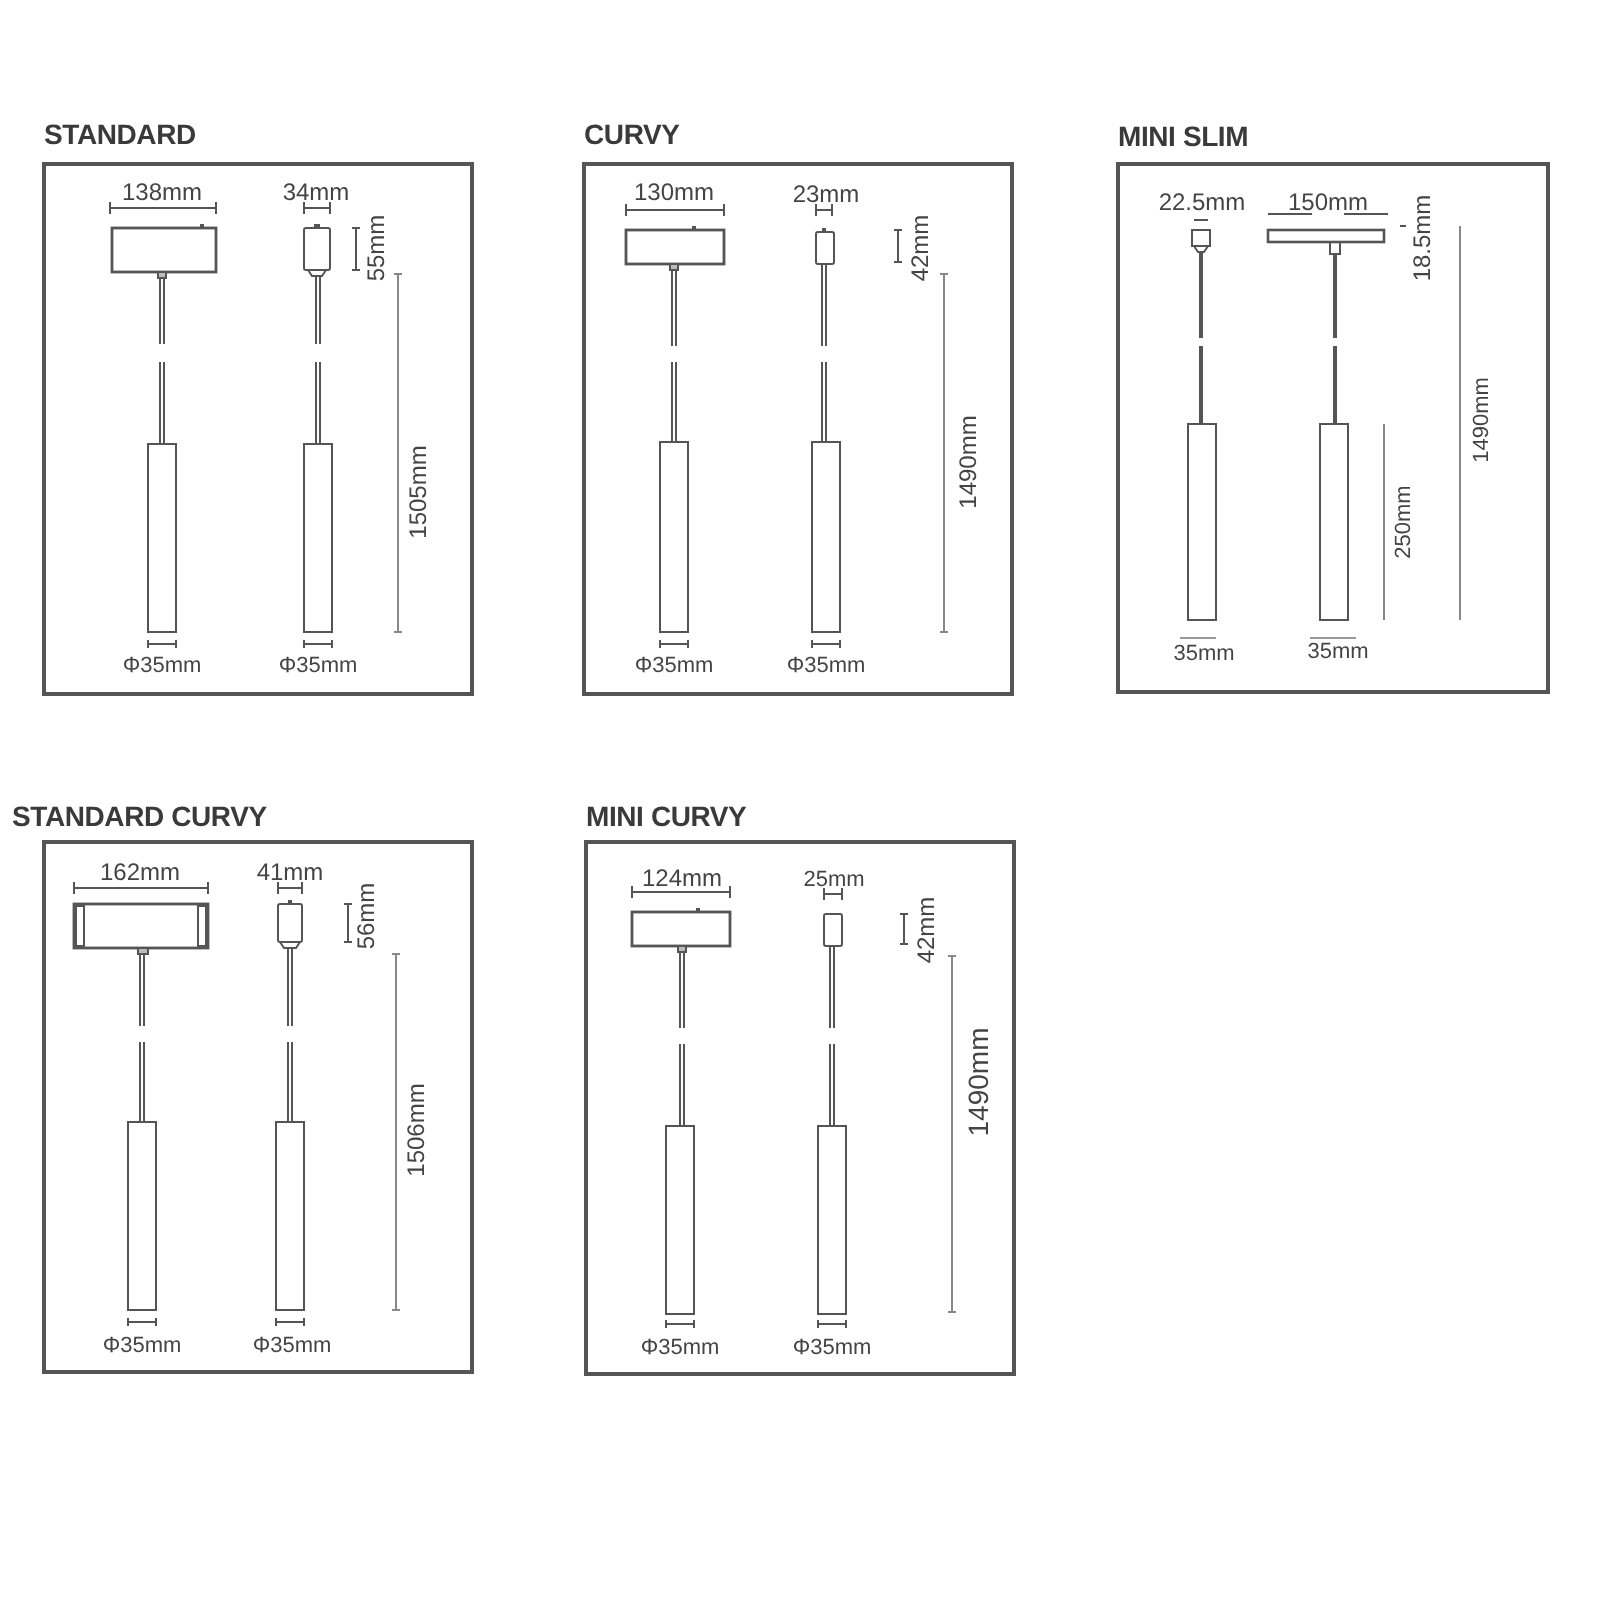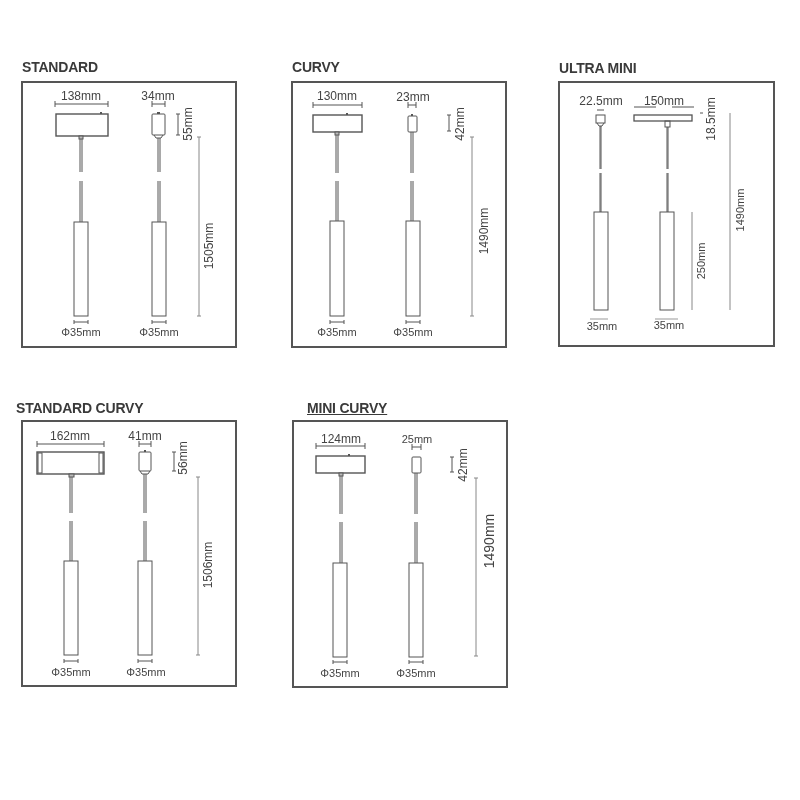--- a/index.html
+++ b/index.html
@@ -132,21 +132,21 @@
       </g>
   </g>
   <text x="337" y="100" font-size="12" text-anchor="middle">130mm</text>
   <text x="413" y="101" font-size="12" text-anchor="middle">23mm</text>
   <text transform="translate(464,124) rotate(-90)" font-size="12" text-anchor="middle">42mm</text>
   <text transform="translate(488,231) rotate(-90)" font-size="12" text-anchor="middle">1490mm</text>
   <text x="337" y="336" font-size="11" text-anchor="middle">Φ35mm</text>
   <text x="413" y="336" font-size="11" text-anchor="middle">Φ35mm</text>
 </svg>
 
-<div class="panel-title" style="left:559px;top:60px;">ULTRA MINI</div>
+<div class="panel-title" style="left:559px;top:60px;">MINI SLIM</div>
 <div class="frame" style="left:558px;top:81px;width:217px;height:266px;"></div>
 <svg class="drawing" width="800" height="800">
   <g stroke="#555" fill="none" stroke-width="1">
     <g>
         <line x1="597" y1="110" x2="604" y2="110"></line>
       </g>
     <rect x="596" y="115" width="9" height="8"></rect>
     <path d="M597 123 L599 126 L602 126 L604 123"></path>
     <line x1="600" y1="126" x2="600" y2="169"></line>
       <line x1="601" y1="126" x2="601" y2="169"></line>
@@ -174,21 +174,21 @@
   </g>
   <text x="601" y="105" font-size="12" text-anchor="middle">22.5mm</text>
   <text x="664" y="105" font-size="12" text-anchor="middle">150mm</text>
   <text transform="translate(715,119) rotate(-90)" font-size="12" text-anchor="middle">18.5mm</text>
   <text transform="translate(705,261) rotate(-90)" font-size="11" text-anchor="middle">250mm</text>
   <text transform="translate(744,210) rotate(-90)" font-size="11" text-anchor="middle">1490mm</text>
   <text x="602" y="330" font-size="11" text-anchor="middle">35mm</text>
   <text x="669" y="329" font-size="11" text-anchor="middle">35mm</text>
 </svg>
 
-<div class="panel-title" style="left:16px;top:400px;">STANDARD CURVY</div>
+<div class="panel-title" style="left:6px;top:400px;">STANDARD CURVY</div>
 <div class="frame" style="left:21px;top:420px;width:216px;height:267px;"></div>
 <svg class="drawing" width="800" height="800">
   <g stroke="#555" fill="none" stroke-width="1">
     <g>
         <line x1="37" y1="444" x2="104" y2="444"></line>
         <line x1="37" y1="441" x2="37" y2="447"></line>
         <line x1="104" y1="441" x2="104" y2="447"></line>
       </g>
     <rect x="37" y="452" width="67" height="22" stroke-width="1.4"></rect>
     <rect x="38" y="453" width="4" height="20" stroke-width="1"></rect>
@@ -236,21 +236,21 @@
       </g>
   </g>
   <text x="70" y="440" font-size="12" text-anchor="middle">162mm</text>
   <text x="145" y="440" font-size="12" text-anchor="middle">41mm</text>
   <text transform="translate(187,458) rotate(-90)" font-size="12" text-anchor="middle">56mm</text>
   <text transform="translate(212,565) rotate(-90)" font-size="12" text-anchor="middle">1506mm</text>
   <text x="71" y="676" font-size="11" text-anchor="middle">Φ35mm</text>
   <text x="146" y="676" font-size="11" text-anchor="middle">Φ35mm</text>
 </svg>
 
-<div class="panel-title" style="left:307px;top:400px;text-decoration:underline;">MINI CURVY</div>
+<div class="panel-title" style="left:293px;top:400px;">MINI CURVY</div>
 <div class="frame" style="left:292px;top:420px;width:216px;height:268px;"></div>
 <svg class="drawing" width="800" height="800">
   <g stroke="#555" fill="none" stroke-width="1">
     <g>
         <line x1="316" y1="446" x2="365" y2="446"></line>
         <line x1="316" y1="443" x2="316" y2="449"></line>
         <line x1="365" y1="443" x2="365" y2="449"></line>
       </g>
     <rect x="316" y="456" width="49" height="17" stroke-width="1.4"></rect>
     <line x1="348" y1="455" x2="350" y2="455" stroke-width="2"></line>

